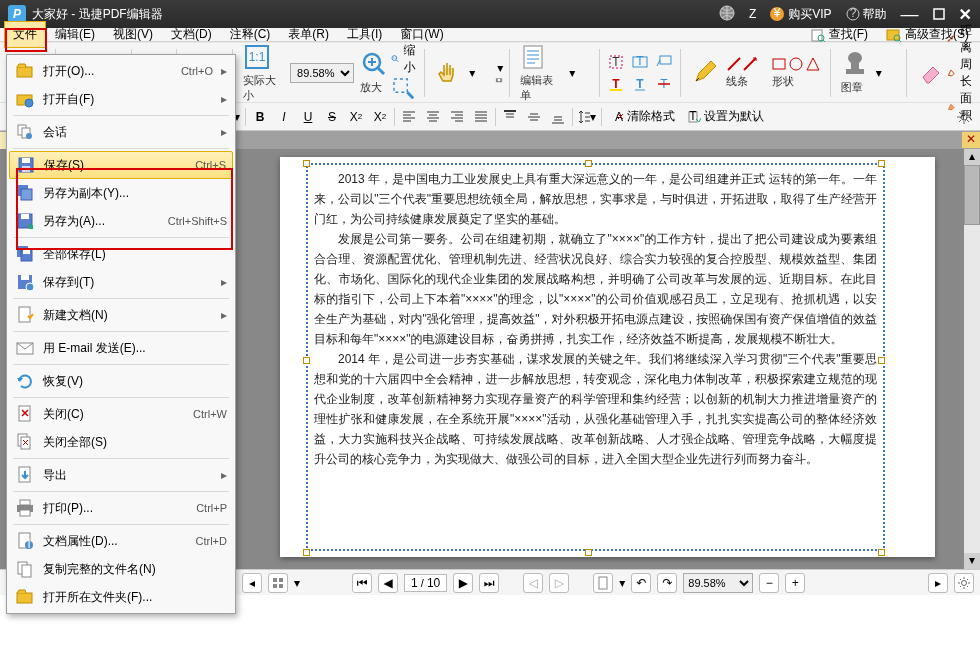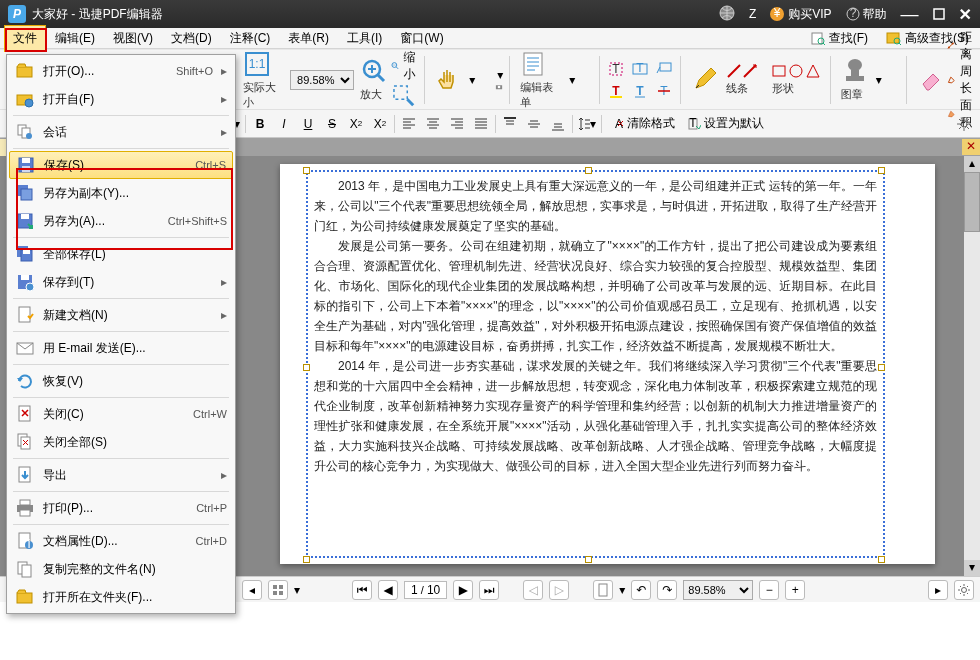--- a/index.html
+++ b/index.html
@@ -3,21 +3,21 @@
 <meta charset="utf-8">
 <style>
 *{box-sizing:border-box;margin:0;padding:0;font-family:"Microsoft YaHei",Arial,sans-serif;font-size:12px}
 body{width:980px;height:660px;background:#fff;overflow:hidden;position:relative}
 .titlebar{height:28px;background:linear-gradient(#3a3a3a,#2a2a2a);color:#fff;display:flex;align-items:center;padding:0 8px}
 .titlebar .logo{width:18px;height:18px;background:#4aa8e8;border-radius:3px;margin-right:6px;display:flex;align-items:center;justify-content:center;font-weight:bold;color:#fff;font-style:italic}
 .titlebar .title{flex:1}
 .titlebar .right-btns{display:flex;align-items:center;gap:14px}
 .titlebar .right-btns span{cursor:pointer}
 .titlebar .ico{width:16px;height:16px;display:inline-block}
-.menubar{height:21px;background:#f5f5f5;border-bottom:1px solid #d4d4d4;display:flex;align-items:center;padding:0 4px}
+.menubar{height:14px;background:#f5f5f5;border-bottom:1px solid #d4d4d4;display:flex;align-items:center;padding:0 4px}
 .menubar .mitem{padding:4px 8px;cursor:pointer;border:1px solid transparent}
 .menubar .mitem.active{background:#fde9a8;border:1px solid #e5a800}
 .menubar .right-btns{margin-left:auto;display:flex;align-items:center;gap:4px}
 .menubar .rbtn{display:flex;align-items:center;gap:3px;padding:2px 6px;border:1px solid transparent;cursor:pointer}
 .menubar .ico{width:16px;height:16px}
 .file-highlight{position:absolute;left:5px;top:28px;width:42px;height:24px;border:2px solid #d80000;z-index:999;pointer-events:none}
 .save-highlight{position:absolute;left:16px;top:168px;width:217px;height:82px;border:2px solid #d80000;z-index:999;pointer-events:none}
 
 .toolbars{background:#f5f5f5;border-bottom:1px solid #c8c8c8}
 .toolbar-row{height:60px;display:flex;align-items:center;padding:2px 6px;gap:2px;border-top:1px solid #e8e8e8}
@@ -529,21 +529,21 @@
     </div>
 </div>
 
 <div class="file-menu">
   <div class="row">
       <svg class="micon" viewBox="0 0 20 20">
         <rect x="2" y="6" width="15" height="10" fill="#f0c030" stroke="#c09000"></rect>
         <path d="M2 6l2-3h6l1 3" fill="#f0c030" stroke="#c09000"></path>
       </svg>
       <span class="mlabel">打开(O)...</span>
-      <span class="mkey">Shift+O</span>
+      <span class="mkey">Ctrl+O</span>
       <span class="arrow">▸</span>
     </div>
   <div class="row">
       <svg class="micon" viewBox="0 0 20 20">
         <rect x="2" y="6" width="15" height="10" fill="#f0c030" stroke="#c09000"></rect>
         <circle cx="14" cy="14" r="4" fill="#4a90d0" stroke="#2a70b0"></circle>
       </svg>
       <span class="mlabel">打开自(F)</span>
       <span class="arrow">▸</span>
     </div>

